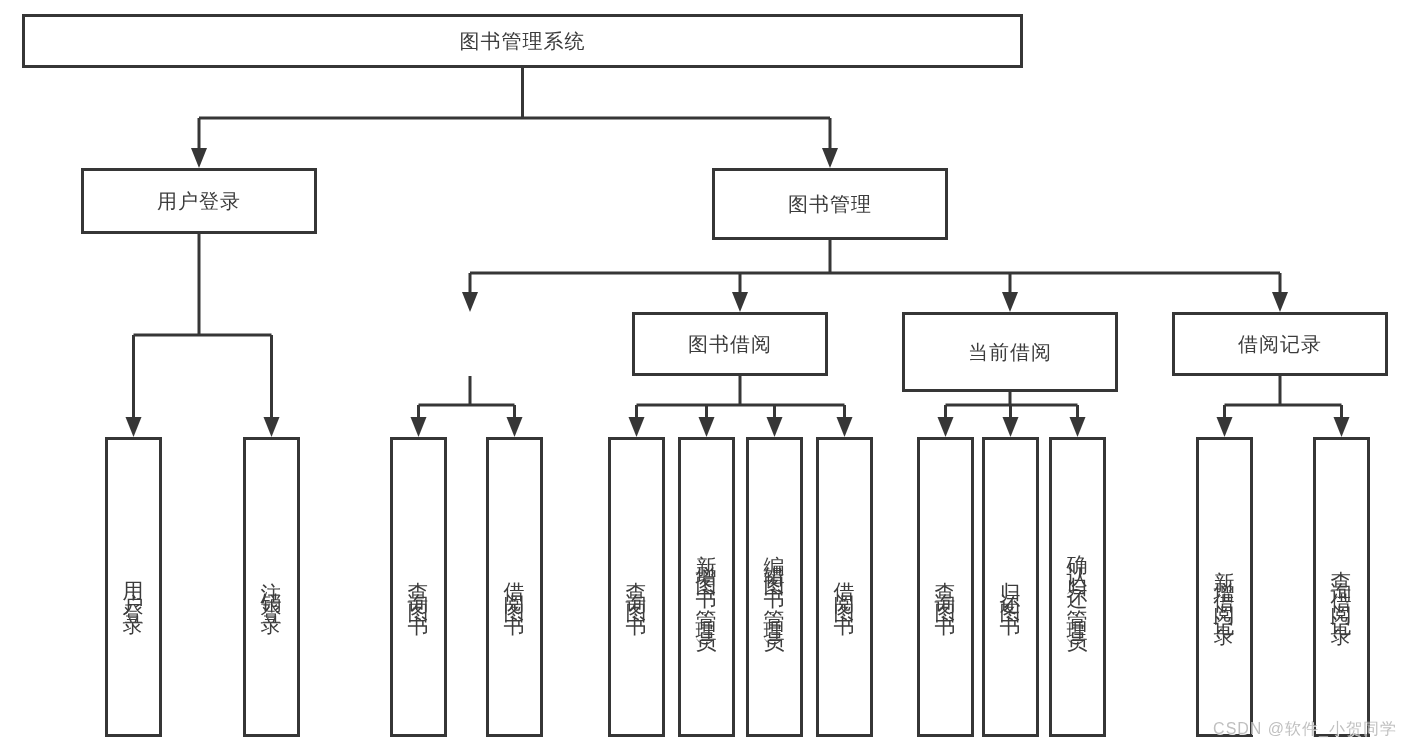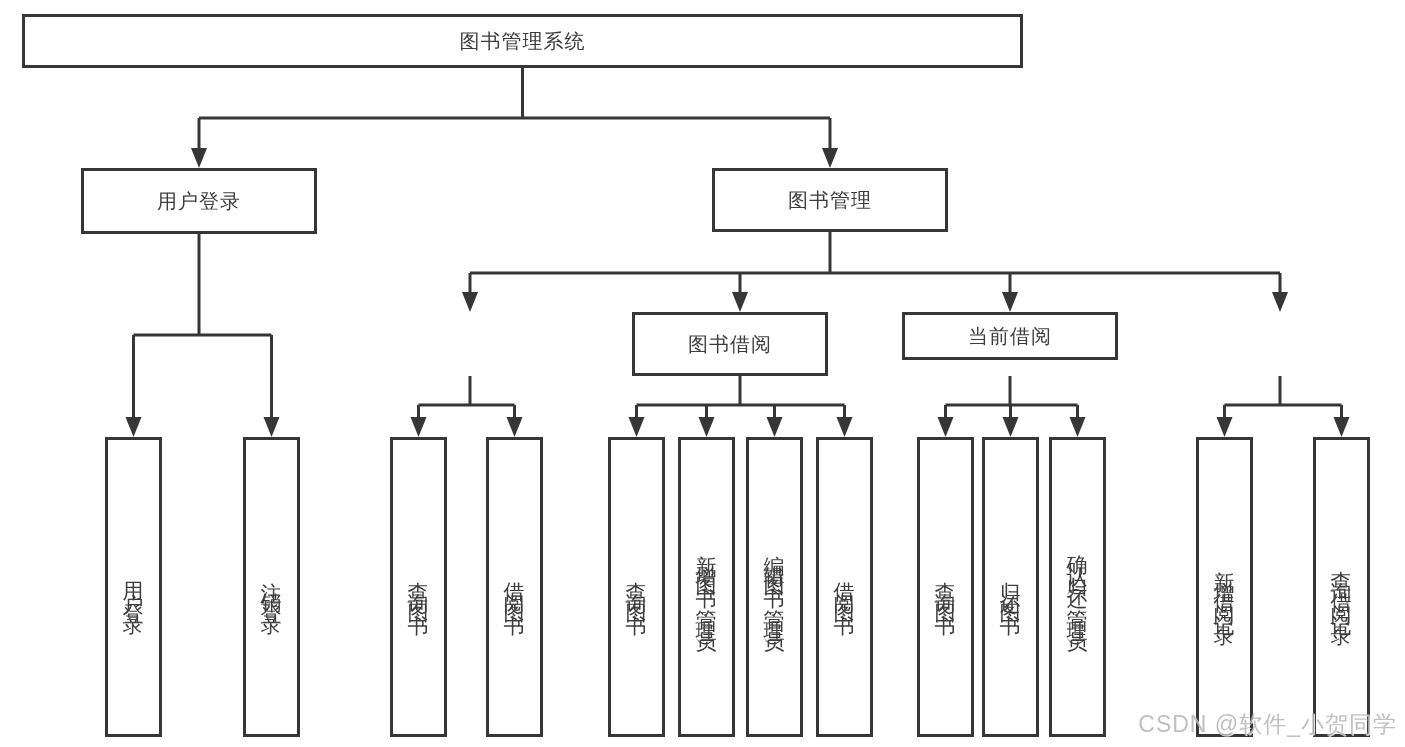--- a/index.html
+++ b/index.html
@@ -62,21 +62,21 @@
     letter-spacing: 11px;
     line-height: 1;
     white-space: nowrap;
     color: var(--text);
   }
 
   .watermark {
     position: absolute;
     right: 8px;
     bottom: 7px;
-    font-size: 23px;
+    font-size: 16px;
     letter-spacing: 1px;
     color: var(--watermark);
     opacity: 0.85;
     text-shadow: 1px 1px 0 #ffffff;
     pointer-events: none;
   }
 </style>
 </head>
 <body>
 
@@ -132,29 +132,32 @@
     </g>
   </svg>
 
   <div class="node hbox" style="left:22px;top:14px;width:1001px;height:54px">
     <span>图书管理系统</span>
   </div>
 
   <div class="node hbox" style="left:81px;top:168px;width:236px;height:66px">
     <span>用户登录</span>
   </div>
-  <div class="node hbox" style="left:712px;top:168px;width:236px;height:64px">
+  <div class="node hbox" style="left:712px;top:168px;width:236px;height:72px">
     <span>图书管理</span>
   </div>
 
   <div class="node hbox" style="left:632px;top:312px;width:196px;height:64px">
     <span>图书借阅</span>
   </div>
-  <div class="node hbox" style="left:902px;top:312px;width:216px;height:48px">
+  <div class="node hbox" style="left:902px;top:312px;width:216px;height:80px">
     <span>当前借阅</span>
+  </div>
+  <div class="node hbox" style="left:1172px;top:312px;width:216px;height:64px">
+    <span>借阅记录</span>
   </div>
 
   <div class="node vbox" style="left:105px">
     <span class="vtext">用户登录</span>
   </div>
   <div class="node vbox" style="left:243px">
     <span class="vtext">注销登录</span>
   </div>
 
   <div class="node vbox" style="left:390px">

